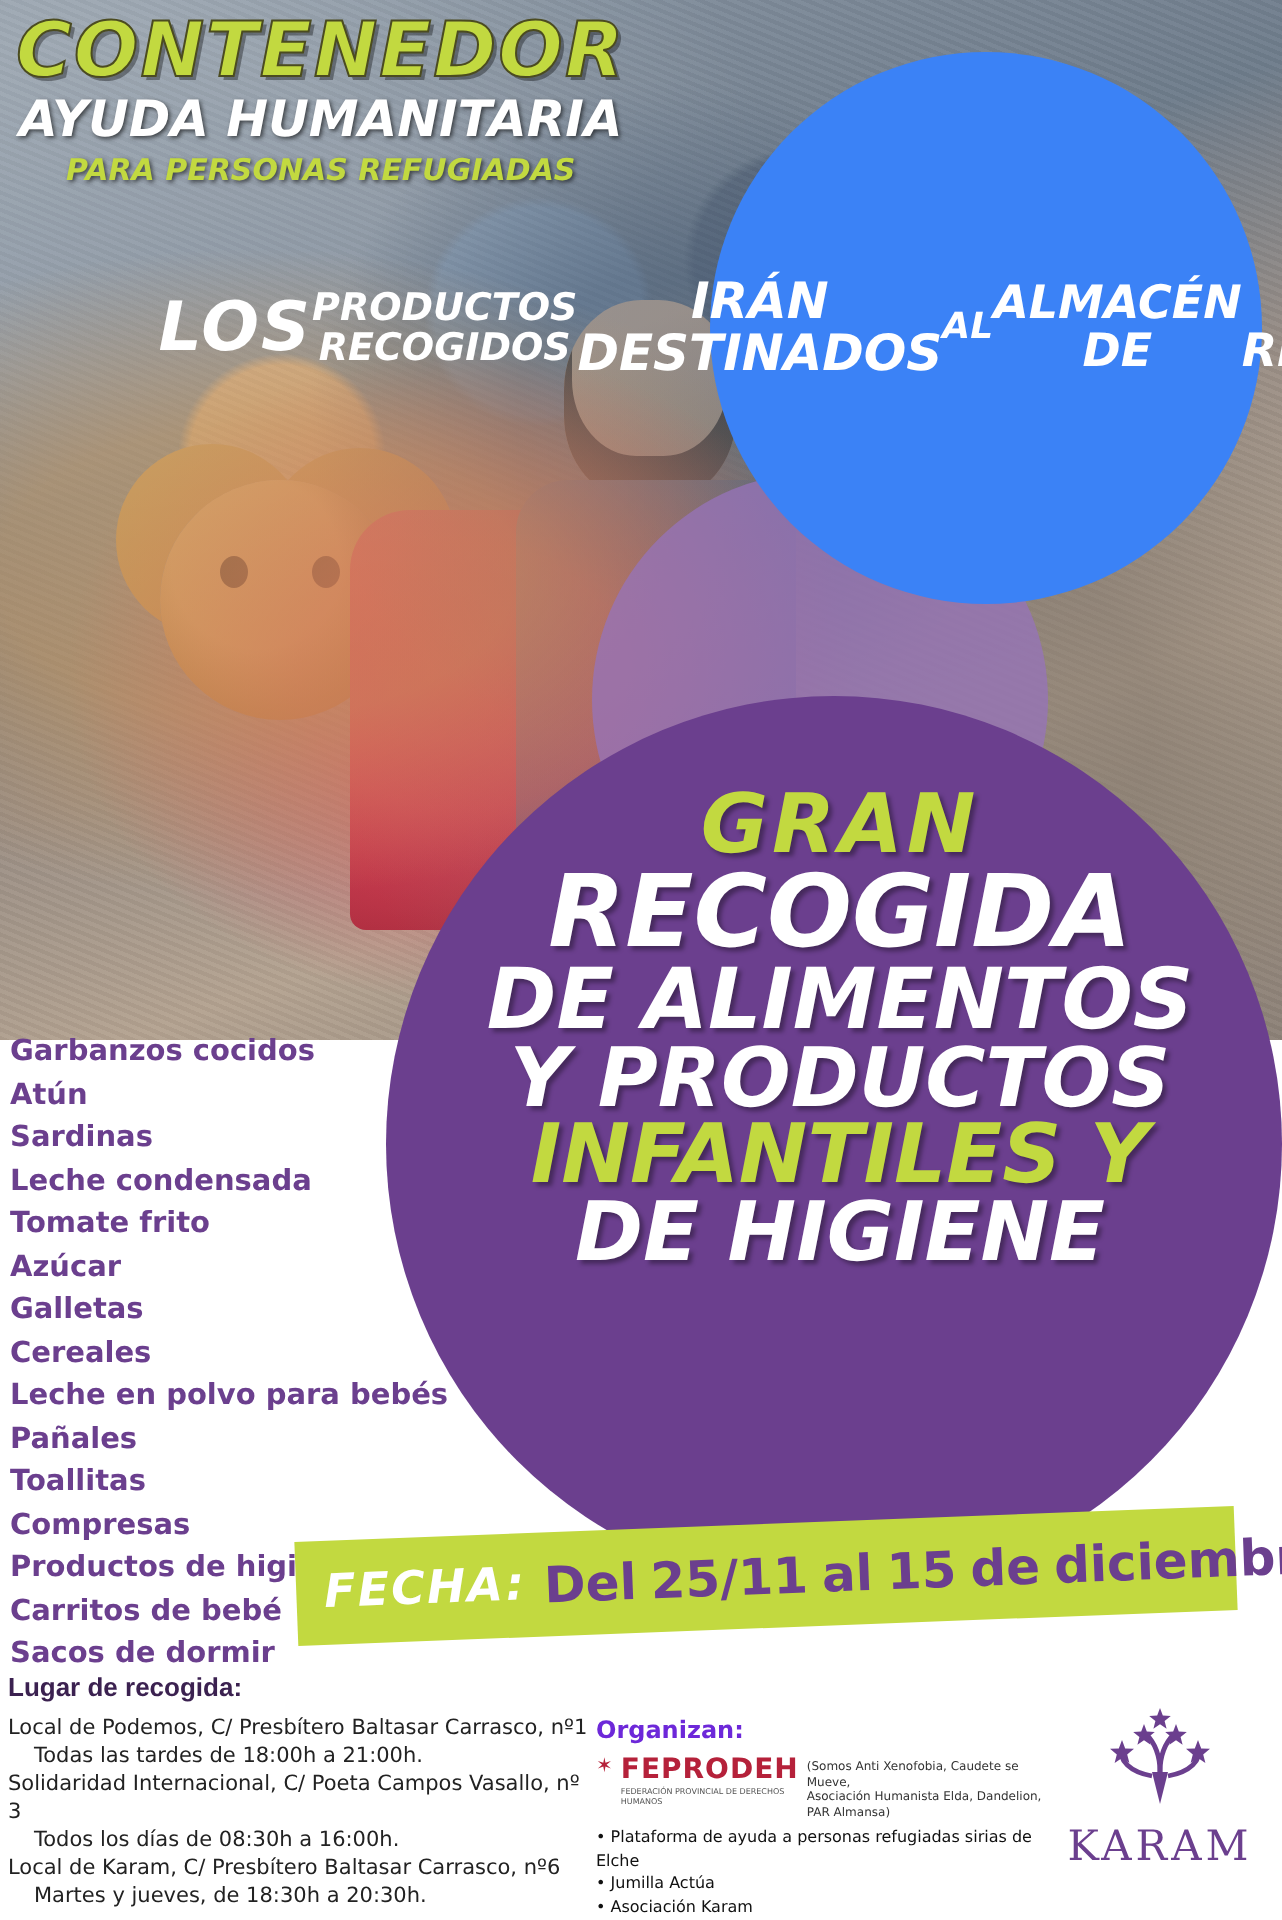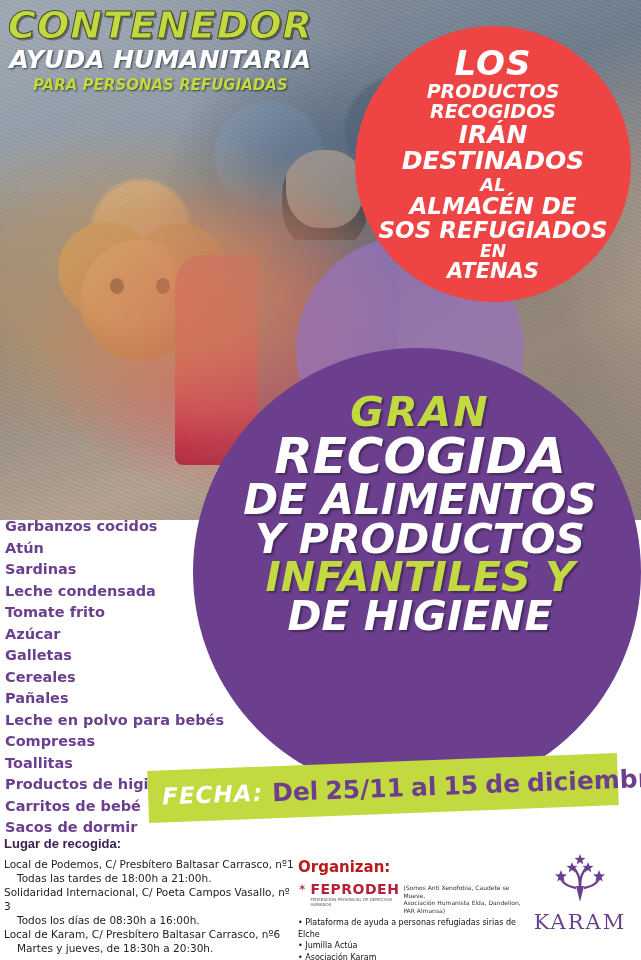--- a/index.html
+++ b/index.html
@@ -92,23 +92,23 @@
     font-weight:bold; font-style:italic;
     font-size:15px; color:#c2d940;
     text-shadow:1px 1px 2px rgba(0,0,0,.6);
     line-height:1.1; margin-top:3px;
   }
 
   
   .circle-top {
     position:absolute; right:10px; top:26px;
     width:276px; height:276px; border-radius:50%;
-    background:#ef4444;
+    background:#3b82f6;
     z-index:5;
-    display:flex; flex-direction:column;
+    display:flex; flex-direction:row;
     align-items:center; justify-content:center;
     text-align:center; padding:0 18px;
   }
   .circle-top div { font-family:"DejaVu Sans", sans-serif; font-weight:bold; font-style:italic; color:#fff; line-height:1.06; text-transform:uppercase; }
   .ct1 { font-size:34px; letter-spacing:1px; }
   .ct2 { font-size:19px; }
   .ct3 { font-size:25px; }
   .ct4 { font-size:18px; }
   .ct5 { font-size:23px; }
   .ct6 { font-size:17px; }
@@ -186,21 +186,21 @@
   }
   .venues p {
     font-family:"DejaVu Sans", sans-serif;
     font-size:10.5px; color:#222; line-height:14px;
   }
   .venues p.ind { padding-left:13px; }
 
   .orgs { position:absolute; left:298px; top:858px; width:230px; z-index:7; }
   .orgs h4 {
     font-family:"DejaVu Sans", sans-serif;
-    font-size:15px; color:#b91c1c; font-weight:bold; margin-bottom:5px;
+    font-size:12px; color:#6d28d9; font-weight:bold; margin-bottom:5px;
   }
   .fep {
     font-family:"DejaVu Sans", sans-serif;
     font-weight:bold; font-size:14px; color:#b5213a;
     letter-spacing:.5px;
   }
   .fep-row { display:flex; align-items:flex-start; gap:4px; }
   .fep-sub {
     font-family:"DejaVu Sans", sans-serif;
     font-size:6px; color:#333; line-height:7.5px; margin-top:3px;
@@ -264,24 +264,24 @@
 
 <ul class="list" id="product-list">
     <li>Garbanzos cocidos</li>
     <li>Atún</li>
     <li>Sardinas</li>
     <li>Leche condensada</li>
     <li>Tomate frito</li>
     <li>Azúcar</li>
     <li>Galletas</li>
     <li>Cereales</li>
+    <li>Leche en polvo para bebés</li>
     <li>Pañales</li>
-    <li>Leche en polvo para bebés</li>
+    <li>Toallitas</li>
     <li>Compresas</li>
-    <li>Toallitas</li>
     <li>Productos de higiene</li>
     <li>Carritos de bebé</li>
     <li>Sacos de dormir</li>
   </ul>
 
 <div class="date-banner">
   <span class="dl">FECHA:</span>
   <span class="dv" id="date-value"><span>Del</span><span>25/11</span><span>al</span><span>15</span><span>de</span><span>diciembre.</span></span>
 </div>
 

